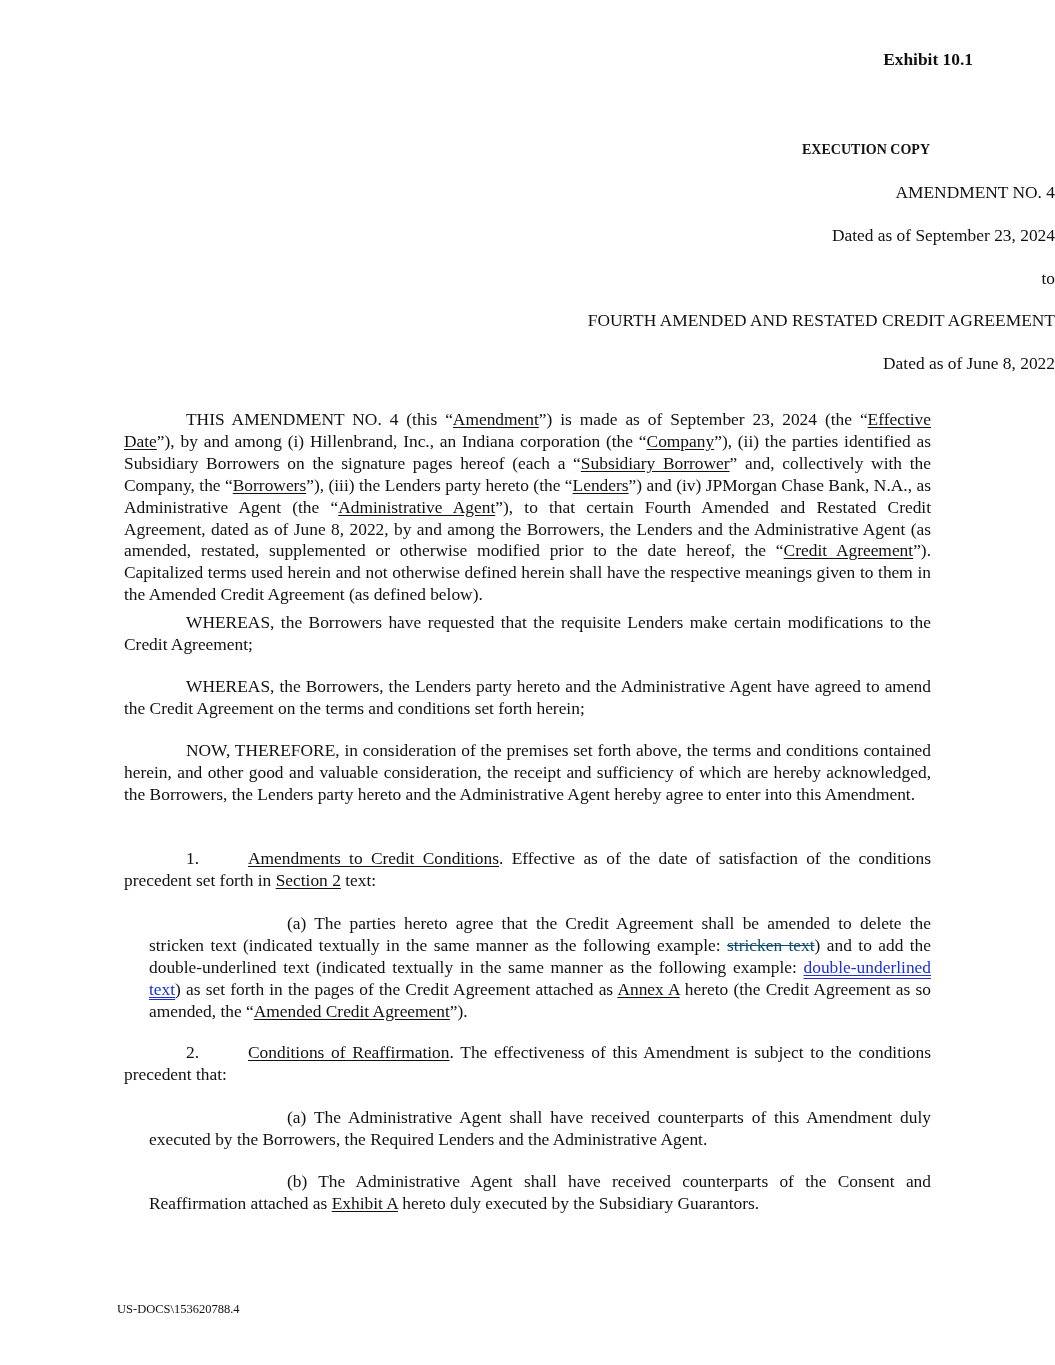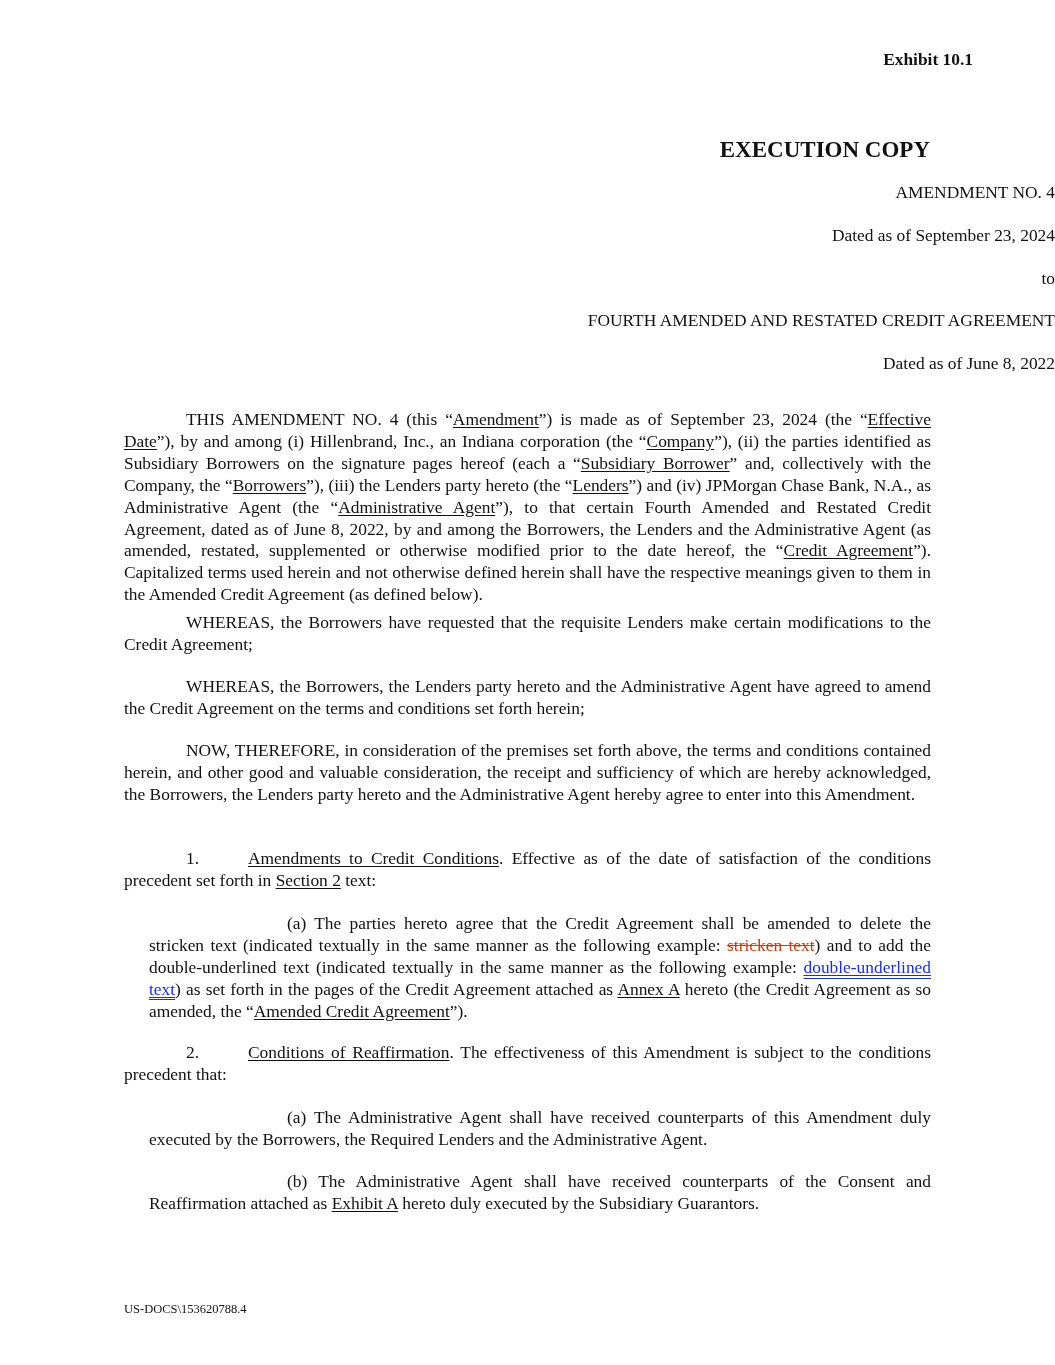--- a/index.html
+++ b/index.html
@@ -1,29 +1,29 @@
 <!DOCTYPE html>
 <html><head>
 <meta charset="utf-8">
 <style>
   html, body { margin:0; padding:0; background:#ffffff; }
   body { width:1055px; height:1365px; position:relative; overflow:hidden;
          font-family:"Liberation Serif", "DejaVu Serif", serif; color:#111; font-size:17.4px; line-height:21.9px; }
   .abs { position:absolute;margin-top:14px; }
   .exhibit { top:35px; right:82px; font-weight:bold; font-size:17.4px; }
-  .exec { top:125px; right:125px; font-weight:bold; font-size:23px; }
+  .exec { top:125px; right:125px; font-weight:bold; font-size:14px; }
   .center { left:0; width:1055px; text-align:right; }
   .para { left:124px; width:807px; text-align:justify; }
   .ind { text-indent:62px; }
   .sub { left:149px; width:782px; text-align:justify; text-indent:138px; }
   u { text-decoration:underline; text-underline-offset:2px; }
-  .strike { color:#c2410c; text-decoration:line-through; }
+  .strike { color:#0c4a6e; text-decoration:line-through; }
   .dbl { color:#1a2fd6; text-decoration:underline double; text-underline-offset:2px; }
   .num { display:inline-block; width:62px; text-indent:0; }
-  .footer { top:1287px; left:124px; font-size:12.5px; line-height:16px; }
+  .footer { top:1287px; left:117px; font-size:12.5px; line-height:16px; }
 </style>
 </head>
 <body>
 
 <div class="abs exhibit">Exhibit 10.1</div>
 <div class="abs exec">EXECUTION COPY</div>
 
 <div class="abs center" style="top:168px">AMENDMENT NO. 4</div>
 <div class="abs center" style="top:211px">Dated as of September 23, 2024</div>
 <div class="abs center" style="top:254px">to</div>

